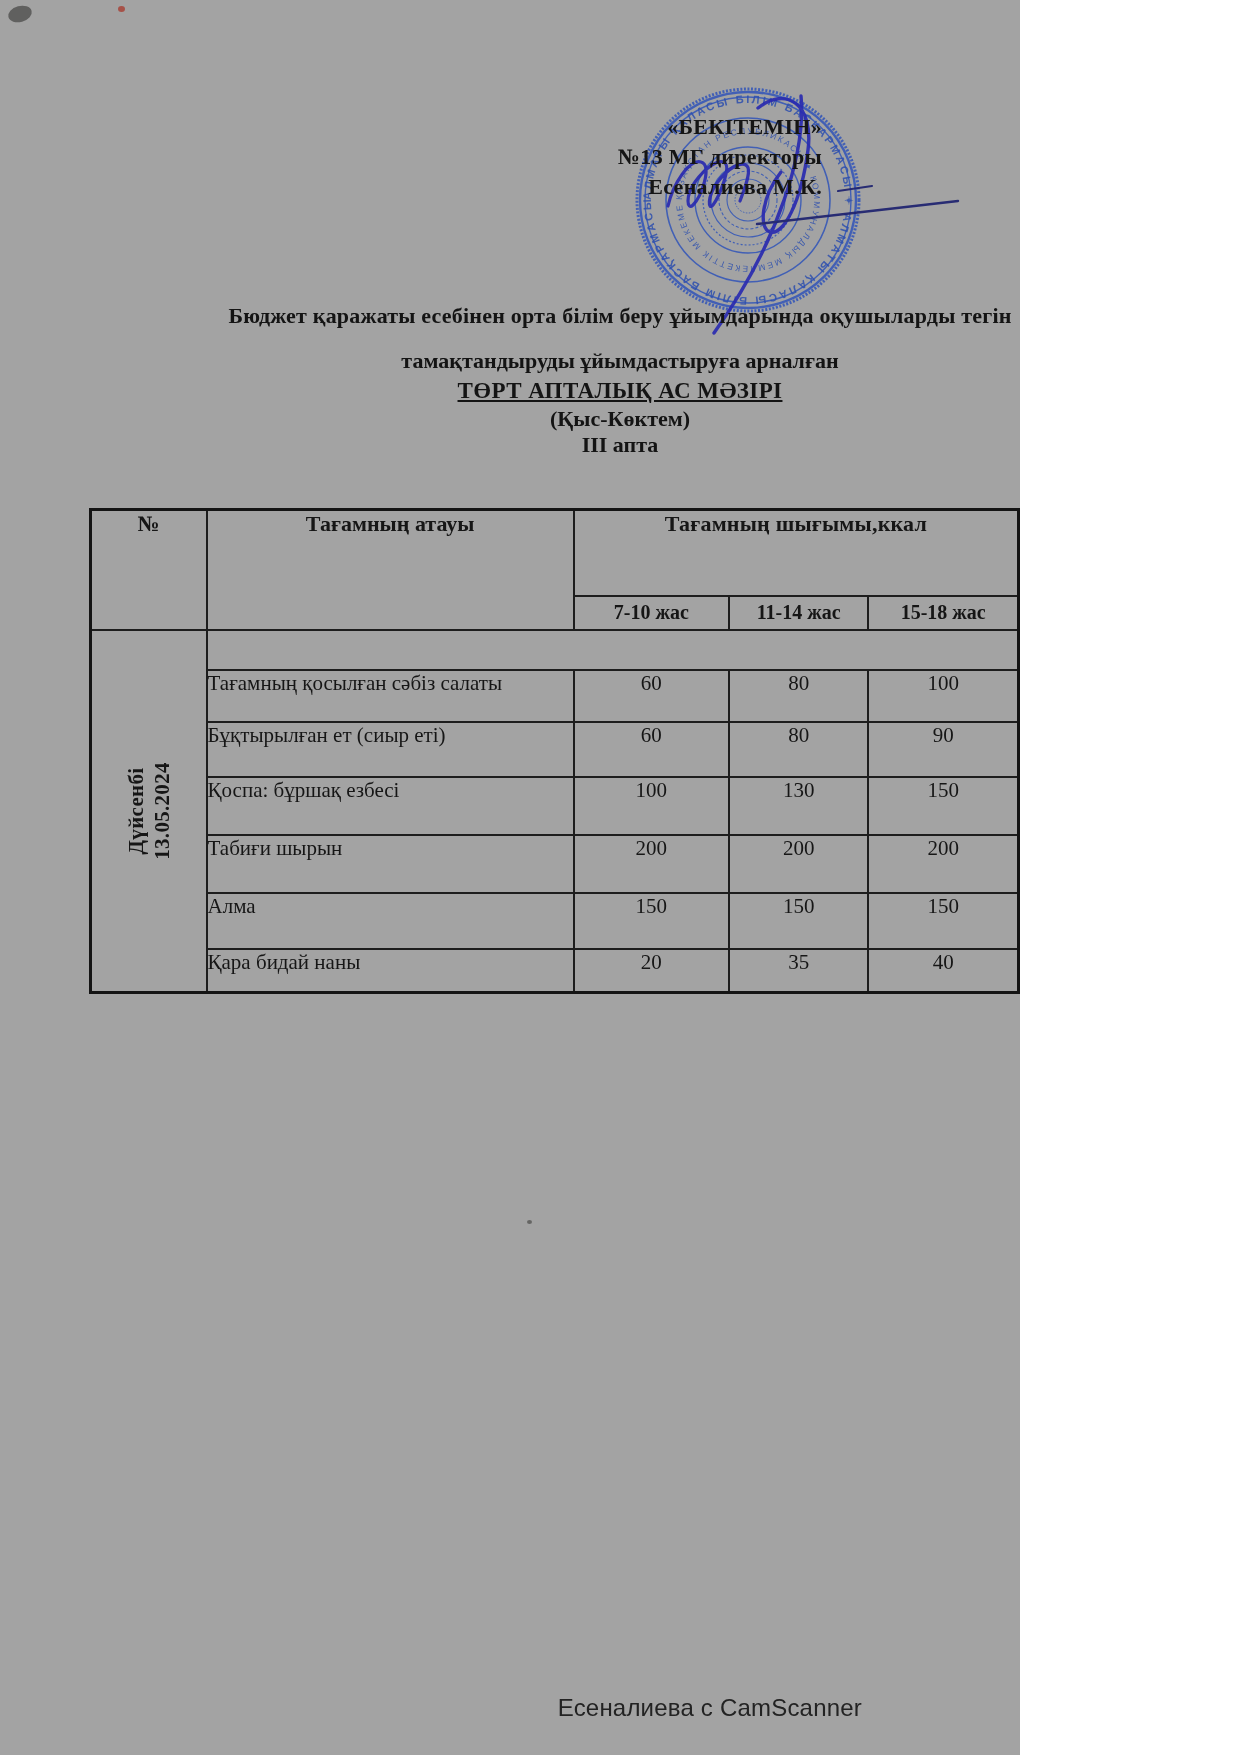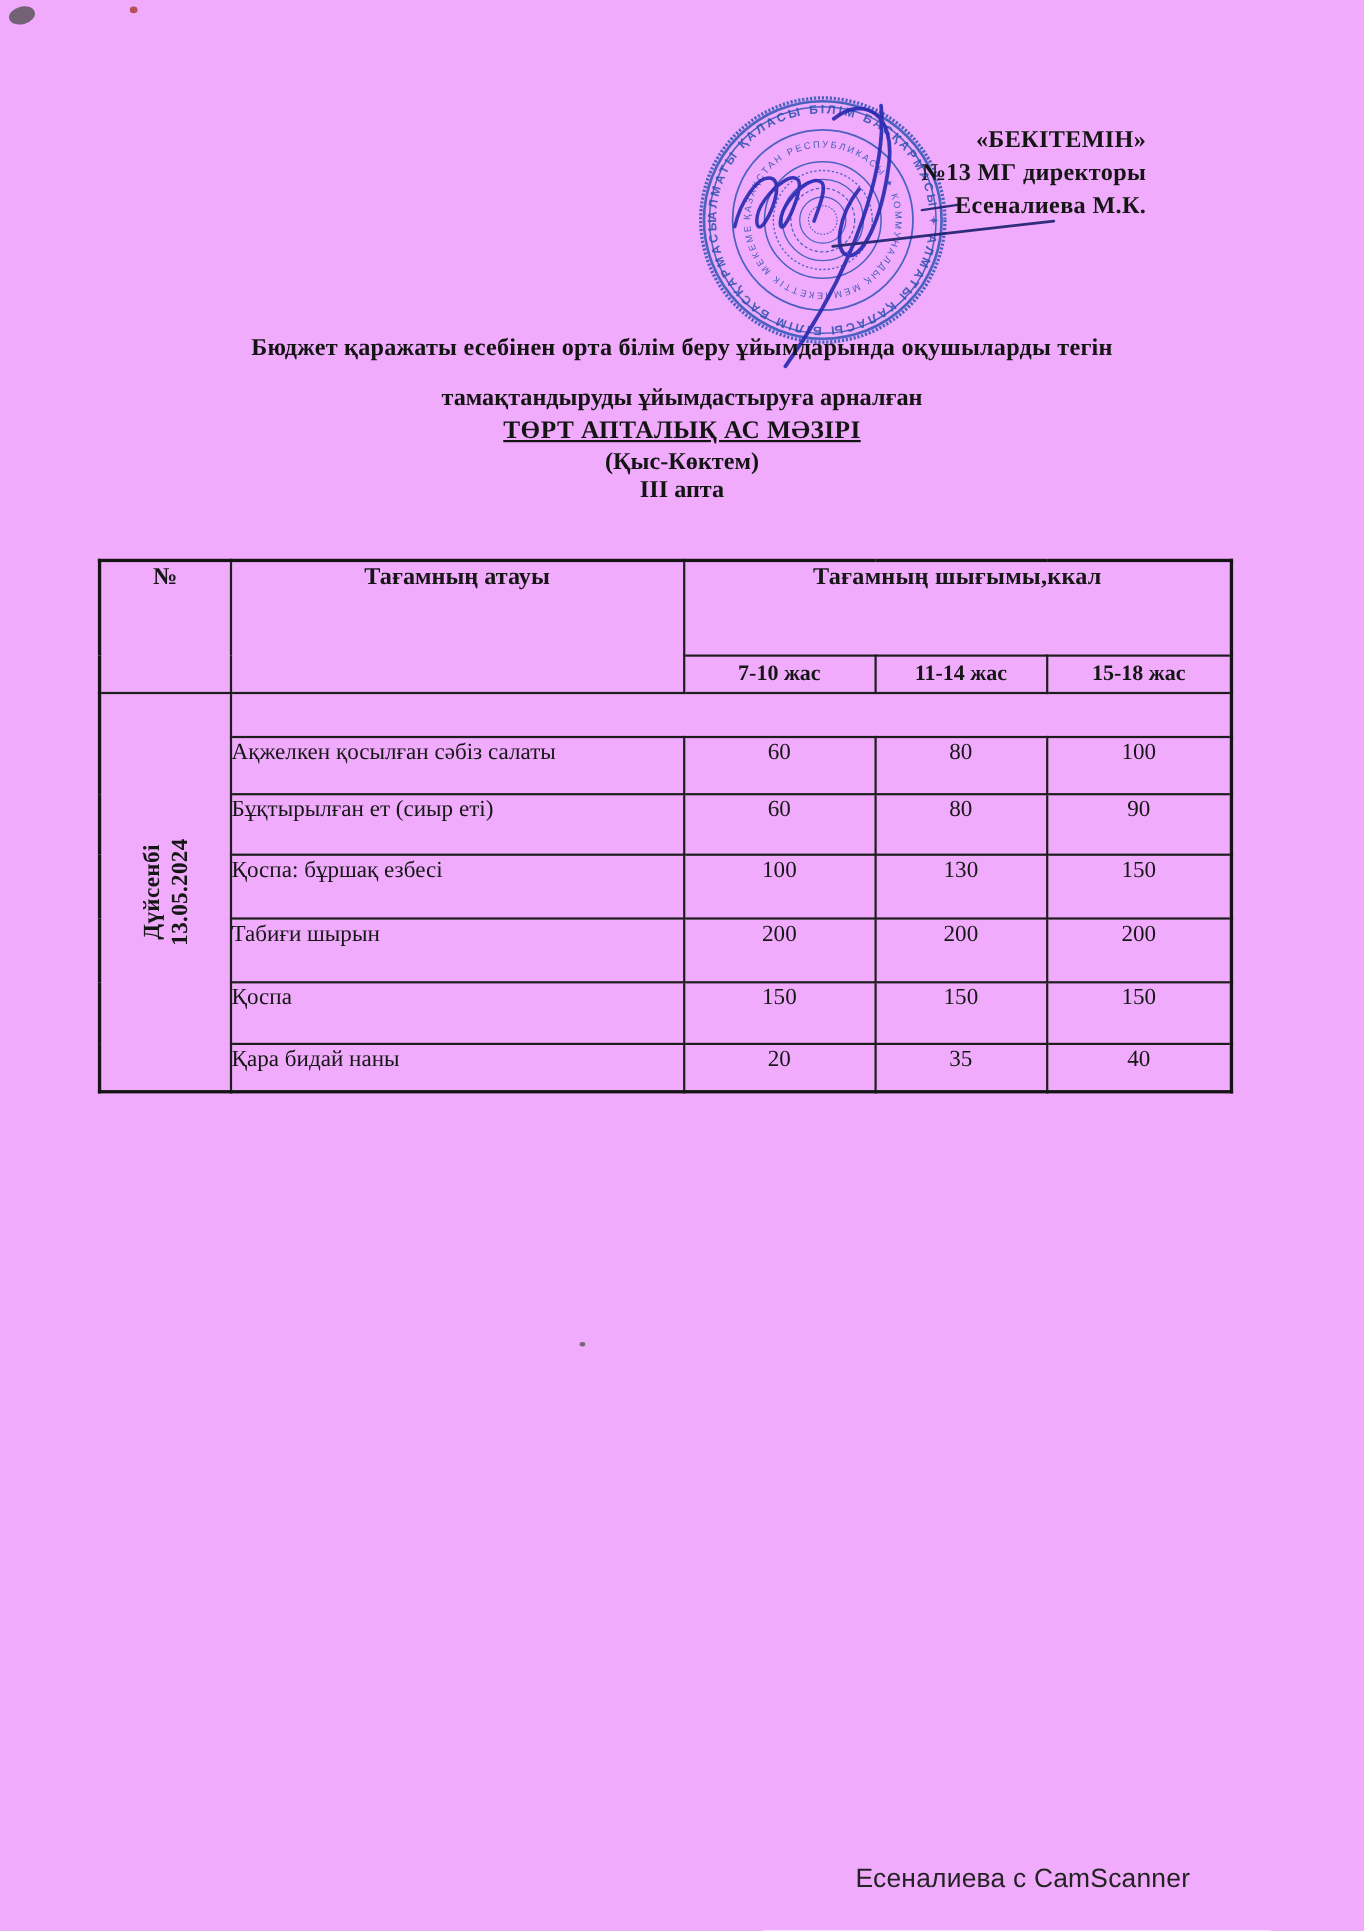--- a/index.html
+++ b/index.html
@@ -1,19 +1,19 @@
 <!DOCTYPE html>
 <html><head>
 <meta charset="utf-8">
 <style>
   html,body{margin:0;padding:0;background:#ffffff;}
   .page{
     position:relative;
-    width:1240px;height:1755px;
-    background:#f0abfc;
+    width:1020px;height:1755px;
+    background:#a3a3a3;
     overflow:hidden;
     font-family:"Liberation Serif", serif;
     color:#161616;
   }
   
   .speck{position:absolute;border-radius:50%;}
   .speck-a{left:8px;top:6px;width:24px;height:16px;background:#4a4a48;opacity:.75;transform:rotate(-15deg);}
   .speck-b{left:118px;top:6px;width:7px;height:6px;background:#a63c31;opacity:.8;}
   .speck-c{left:527px;top:1220px;width:5px;height:4px;background:#5b5b58;opacity:.85;}
 
@@ -184,21 +184,21 @@
       <tr class="r-empty">
         <td class="date-cell" rowspan="7">
           <div class="date-rot">
             <div>Дүйсенбі</div>
             <div>13.05.2024</div>
           </div>
         </td>
         <td colspan="4"></td>
       </tr>
       <tr class="r1">
-        <td class="dish">Ақжелкен қосылған сәбіз салаты</td>
+        <td class="dish">Тағамның қосылған сәбіз салаты</td>
         <td class="val">60</td>
         <td class="val">80</td>
         <td class="val">100</td>
       </tr>
       <tr class="r2">
         <td class="dish">Бұқтырылған ет (сиыр еті)</td>
         <td class="val">60</td>
         <td class="val">80</td>
         <td class="val">90</td>
       </tr>
@@ -208,21 +208,21 @@
         <td class="val">130</td>
         <td class="val">150</td>
       </tr>
       <tr class="r4">
         <td class="dish">Табиғи шырын</td>
         <td class="val">200</td>
         <td class="val">200</td>
         <td class="val">200</td>
       </tr>
       <tr class="r5">
-        <td class="dish">Қоспа</td>
+        <td class="dish">Алма</td>
         <td class="val">150</td>
         <td class="val">150</td>
         <td class="val">150</td>
       </tr>
       <tr class="r6">
         <td class="dish">Қара бидай наны</td>
         <td class="val">20</td>
         <td class="val">35</td>
         <td class="val">40</td>
       </tr>

